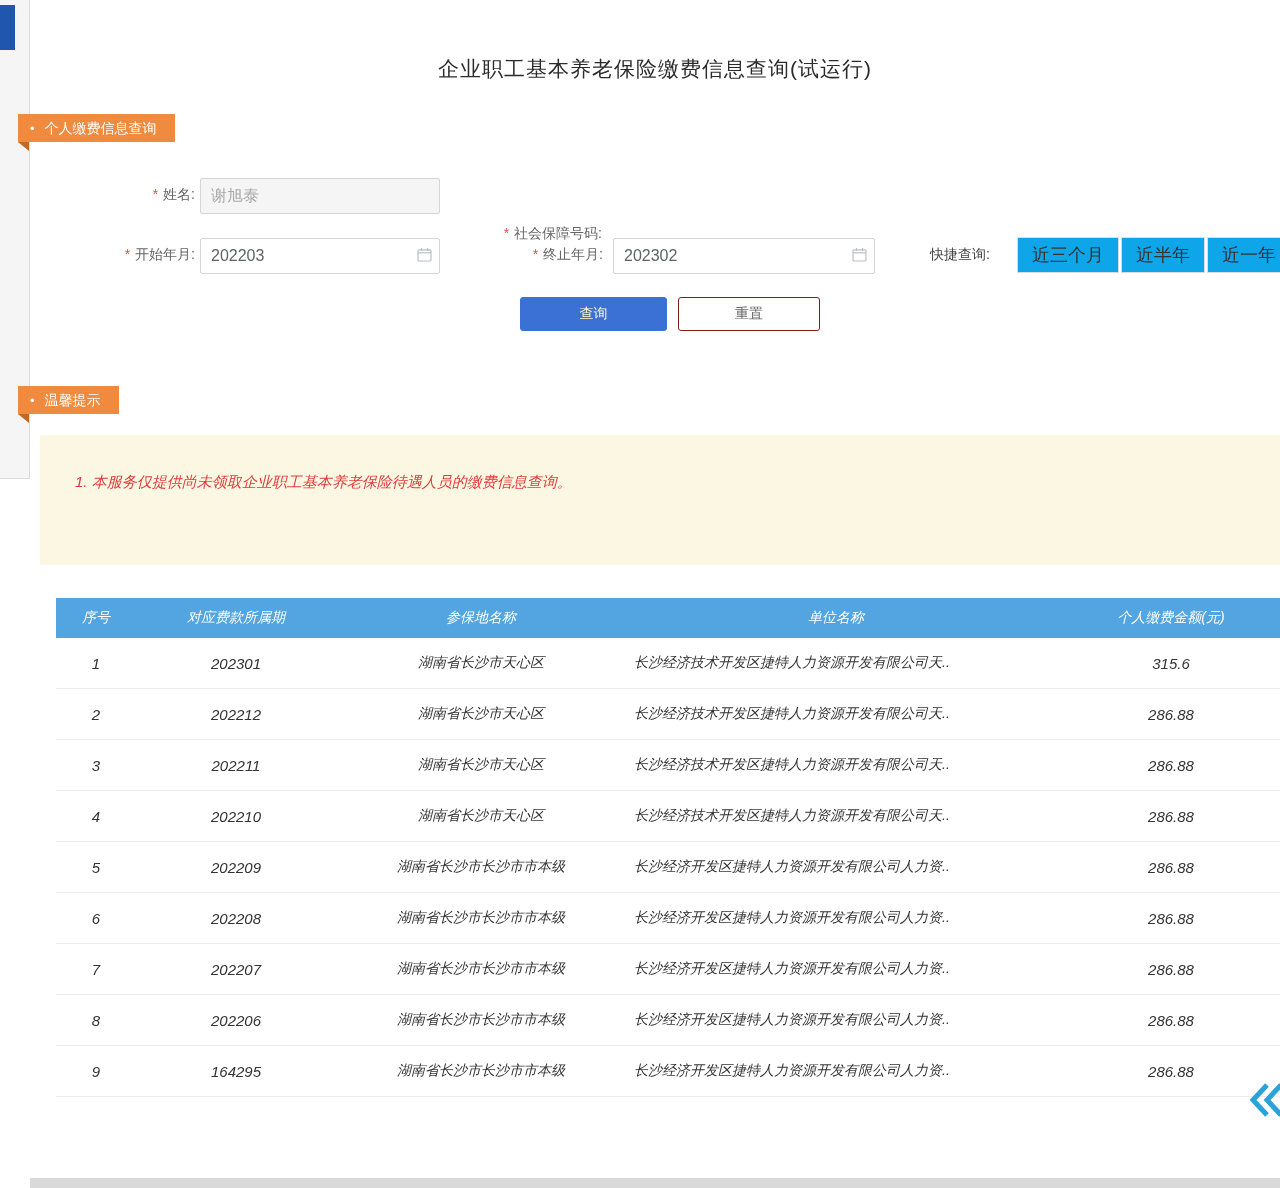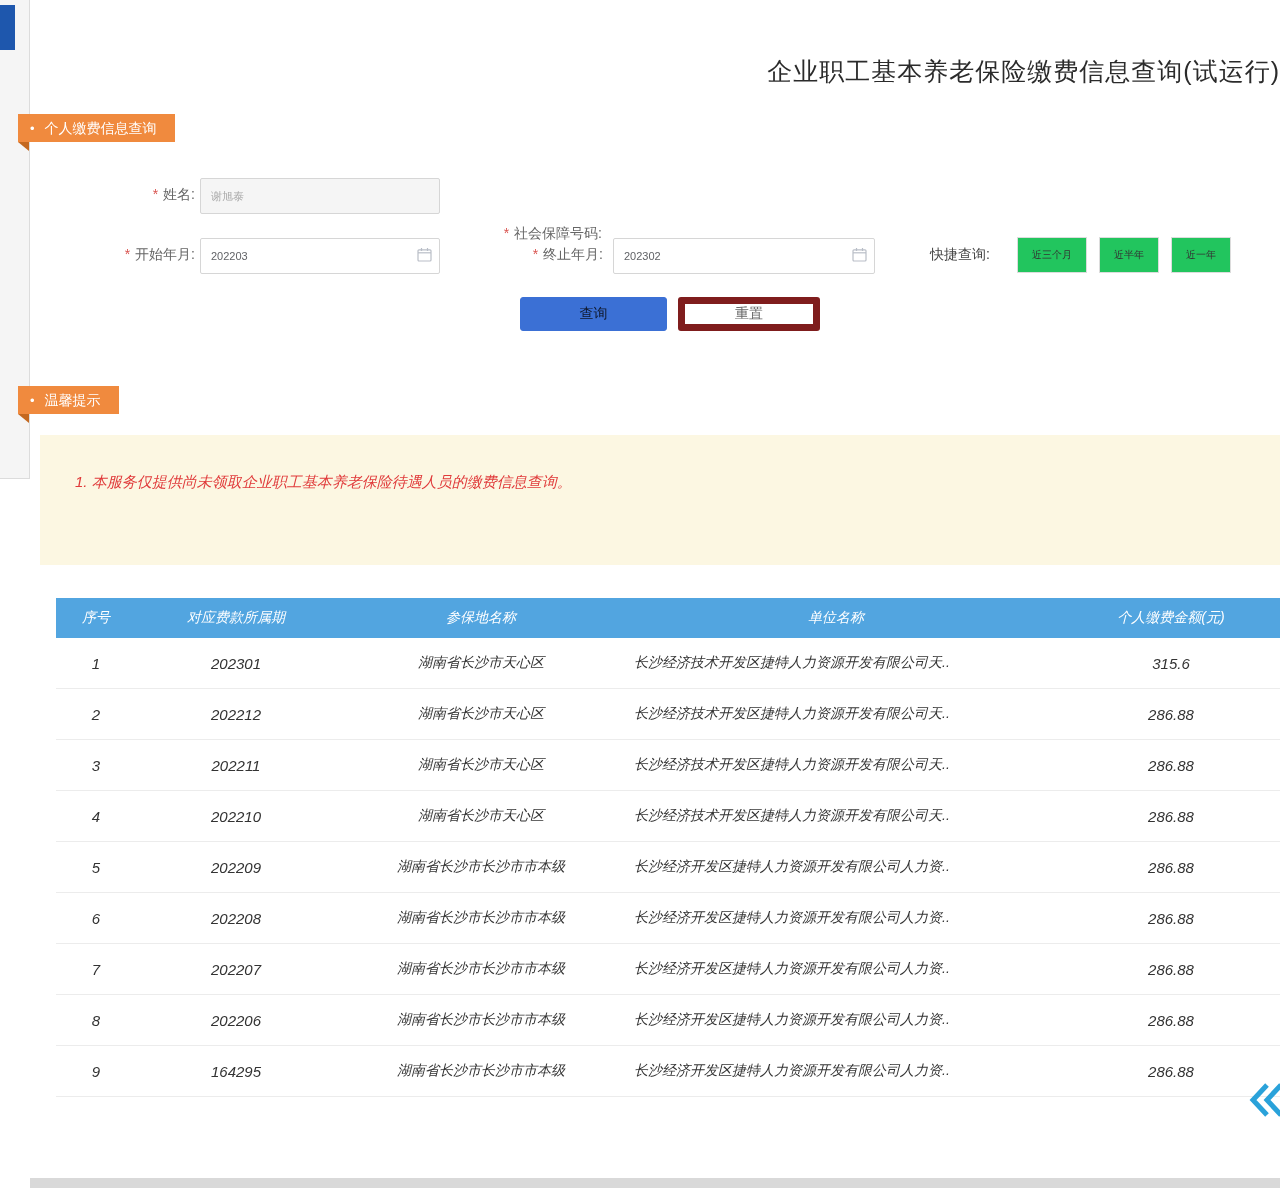--- a/index.html
+++ b/index.html
@@ -7,53 +7,53 @@
   .page { position:relative; width:1280px; height:1188px; background:#fff; overflow:hidden; }
 
   
   .left-strip { position:absolute; left:0; top:0; width:29px; height:478px; background:#f5f5f5; }
   .panel-border-v { position:absolute; left:29px; top:0; width:1px; height:478px; background:#dcdcdc; }
   .panel-border-h { position:absolute; left:0; top:478px; width:30px; height:1px; background:#dcdcdc; }
   .corner-blue { position:absolute; left:0; top:5px; width:15px; height:45px; background:#1e57ad; }
   .bottom-bar { position:absolute; left:30px; top:1178px; width:1250px; height:10px; background:#d9d9d9; }
 
   
-  .title { position:absolute; left:30px; top:55px; width:1250px; text-align:right;
-           font-size:25px; color:#2b2b2b; letter-spacing:1px; }
+  .title { position:absolute; left:30px; top:55px; width:1250px; text-align:center;
+           font-size:21px; color:#2b2b2b; letter-spacing:1px; }
 
   
   .badge { position:absolute; left:18px; height:28px; background:#f08a3e; color:#fff;
            font-size:14px; line-height:28px; padding:0 18px 0 12px; white-space:nowrap; }
   .badge .bullet { margin-right:10px; font-size:13px; }
   .badge::after { content:""; position:absolute; left:0; bottom:-9px; width:0; height:0;
                   border-right:11px solid #c4681f; border-bottom:9px solid transparent; }
   .badge-query { top:114px; }
   .badge-notice { top:386px; }
 
   
   .form-label { position:absolute; font-size:14px; color:#666; text-align:right; white-space:nowrap; }
   .req { color:#d9534f; margin-right:5px; font-size:14px; }
   .txt-input { position:absolute; height:34px; border:1px solid #d6d6d6; border-radius:2px;
-               font-size:11px; color:#606266; padding:17px 10px; box-sizing:border-box; outline:none;
+               font-size:16px; color:#606266; padding:17px 10px; box-sizing:border-box; outline:none;
                background:#fff; font-family:"Liberation Sans","DejaVu Sans",sans-serif; }
   .txt-input.disabled { background:#f5f5f5; color:#a9a9a9; }
   .date-wrap { position:absolute; height:34px; }
   .date-wrap .txt-input { position:static; width:100%; height:34px; padding-right:30px; }
   .date-wrap .cal-icon { position:absolute; right:8px; top:9px; }
 
   .quick-label { position:absolute; left:930px; top:246px; font-size:14px; color:#444; }
   .quick-group { position:absolute; left:1017px; top:237px; display:flex; }
-  .quick-btn { height:36px; line-height:34px; background:#22c55e; border:1px solid #dcdcdc;
-               font-size:10px; color:#333; padding:0 14px; margin-right:12px; box-sizing:border-box;
+  .quick-btn { height:36px; line-height:34px; background:#0ea5e9; border:1px solid #dcdcdc;
+               font-size:18px; color:#333; padding:0 14px; margin-right:2px; box-sizing:border-box;
                cursor:pointer; white-space:nowrap; font-family:inherit; }
 
   .btn { position:absolute; top:297px; height:34px; border-radius:3px; font-size:14px;
          cursor:pointer; box-sizing:border-box; font-family:inherit; }
-  .btn-query { left:520px; width:147px; background:#3b70d5; color:#0f172a; border:1px solid #3b70d5; }
-  .btn-reset { left:678px; width:142px; background:#fff; color:#666; border:7px solid #7f1d1d; }
+  .btn-query { left:520px; width:147px; background:#3b70d5; color:#fef9c3; border:1px solid #3b70d5; }
+  .btn-reset { left:678px; width:142px; background:#fff; color:#666; border:1px solid #7f1d1d; }
 
   
   .notice-box { position:absolute; left:40px; top:435px; width:1240px; height:130px;
                 background:#fcf7e2; box-sizing:border-box; padding:34px 0 0 35px; }
   .notice-line { font-size:15px; color:#e03b3b; line-height:26px;font-style:italic; }
 
   
   .data-table { position:absolute; left:56px; top:598px; width:1240px; border-collapse:collapse;font-style:italic; }
   .data-table th { background:#52a5e0; color:#fff; font-weight:normal; font-size:14px;
                    height:38px; text-align:center; }

